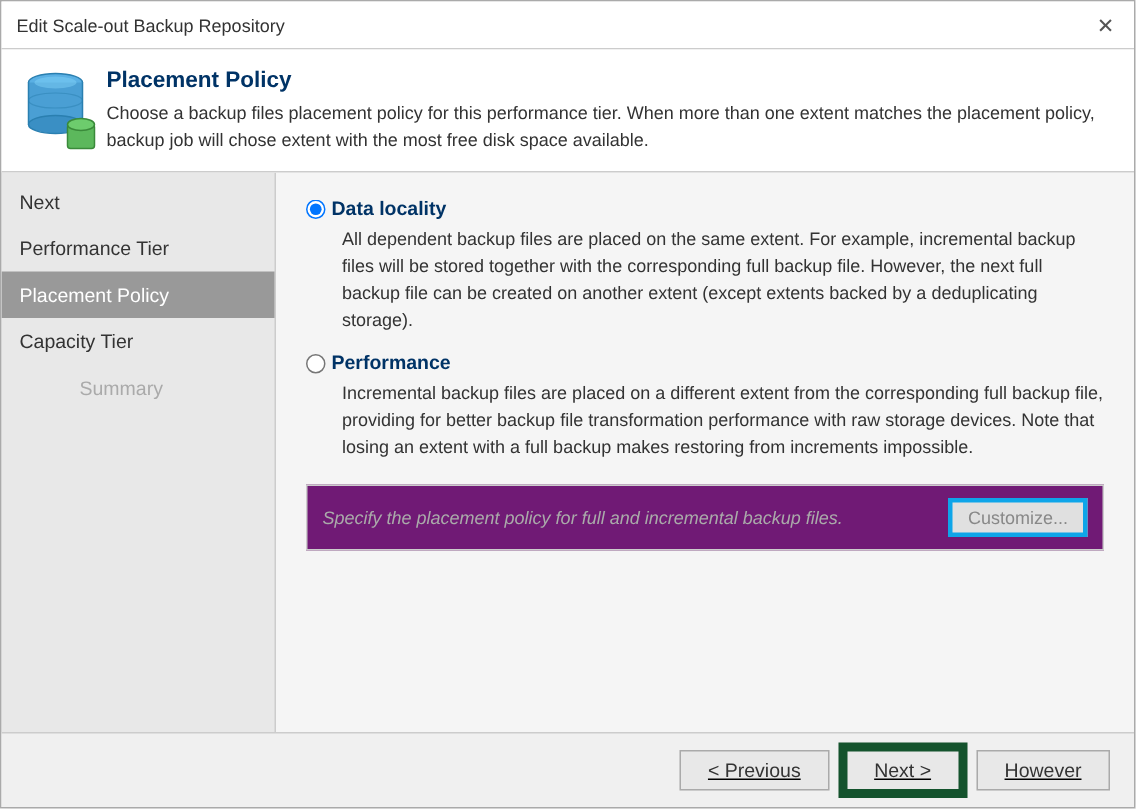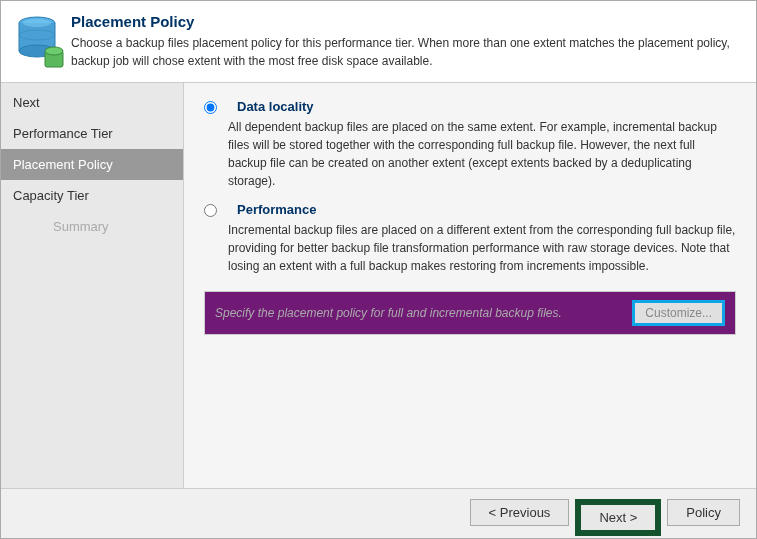--- a/index.html
+++ b/index.html
@@ -106,21 +106,21 @@
     }
     .radio-group {
       margin-bottom: 12px;
     }
     .radio-option {
       margin-bottom: 12px;
     }
     .radio-label {
       display: flex;
       align-items: flex-start;
-      gap: 20px;
+      gap: 4px;
       margin-bottom: 4px;
     }
     .radio-label input[type="radio"] {
       margin-top: 2px;
       flex-shrink: 0;
     }
     .radio-title {
       font-weight: bold;
       color: #003366;
       font-size: 13px;
@@ -155,21 +155,22 @@
       text-align: right;
     }
     .footer {
       background: #f0f0f0;
       border-top: 1px solid #ccc;
       padding: 10px 16px;
       display: flex;
       justify-content: flex-end;
       gap: 6px;
       height: 50px;
-      align-items: flex-start;
+      align-items: center;
+      text-decoration: underline;
     }
     .btn {
       padding: 5px 18px;
       font-size: 13px;
       cursor: pointer;
       border: 1px solid #aaa;
       background: #e8e8e8;
       color: #333;
       min-width: 70px;
     }
@@ -181,20 +182,24 @@
     .btn:disabled {
       color: #aaa;
       cursor: default;
     }
   </style>
 </head>
 <body>
 
 <div class="dialog">
 
+  <div class="title-bar">
+    <span class="title-bar-text">Edit Scale-out Backup Repository</span>
+    <span class="close-btn">✕</span>
+  </div>
 
   <div class="header-area">
     <div class="header-icon">
 
       <svg width="48" height="56" viewBox="0 0 48 56">
 
         <ellipse cx="20" cy="10" rx="18" ry="6" fill="#5ab0e4" stroke="#2a7fb0" stroke-width="1"></ellipse>
         <rect x="2" y="10" width="36" height="28" fill="#4a9fd4" stroke="none"></rect>
         <line x1="2" y1="10" x2="2" y2="38" stroke="#2a7fb0" stroke-width="1"></line>
         <line x1="38" y1="10" x2="38" y2="38" stroke="#2a7fb0" stroke-width="1"></line>
@@ -256,15 +261,15 @@
       <div class="placement-hint-area">
         <span class="placement-hint-text">Specify the placement policy for full and incremental backup files.</span>
         <button class="customize-btn" disabled="">Customize...</button>
       </div>
     </div>
   </div>
 
   <div class="footer">
     <button class="btn">&lt; Previous</button>
     <button class="btn btn-primary">Next &gt;</button>
-    <button class="btn">Policy</button>
+    <button class="btn">However</button>
   </div>
 </div>
 
 </body></html>

